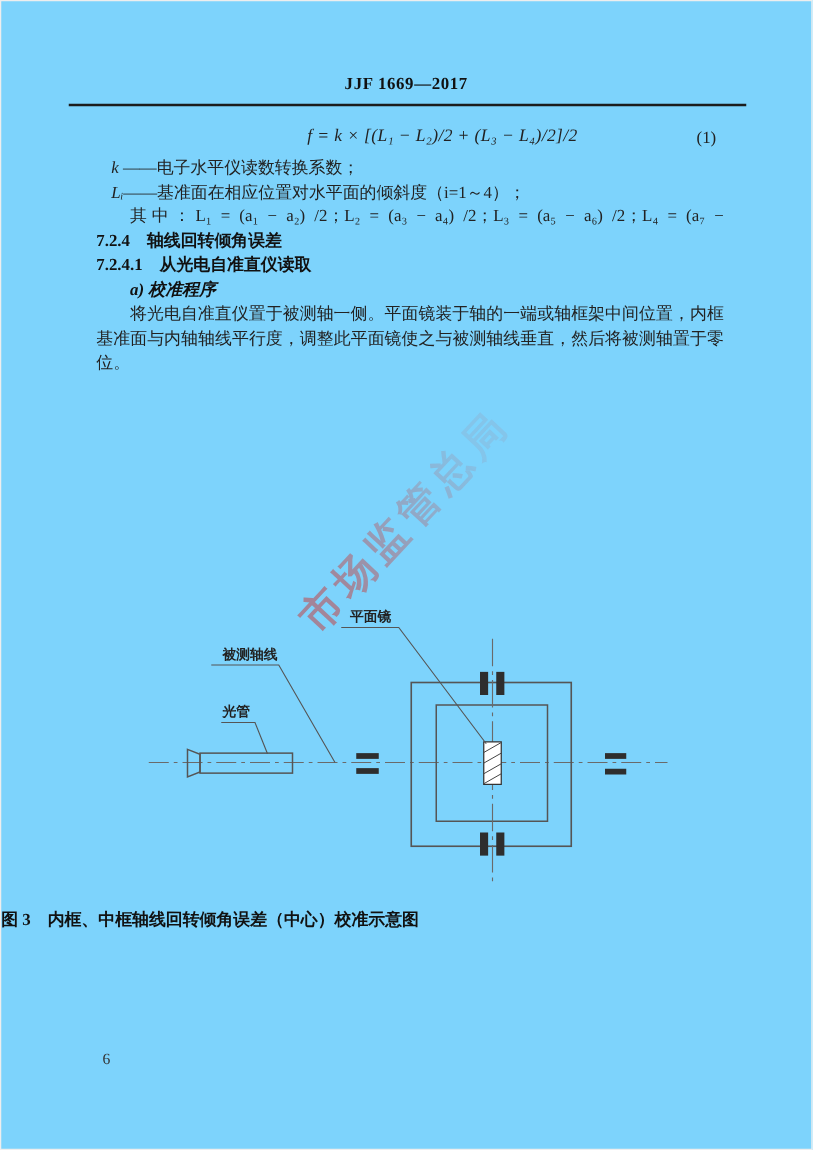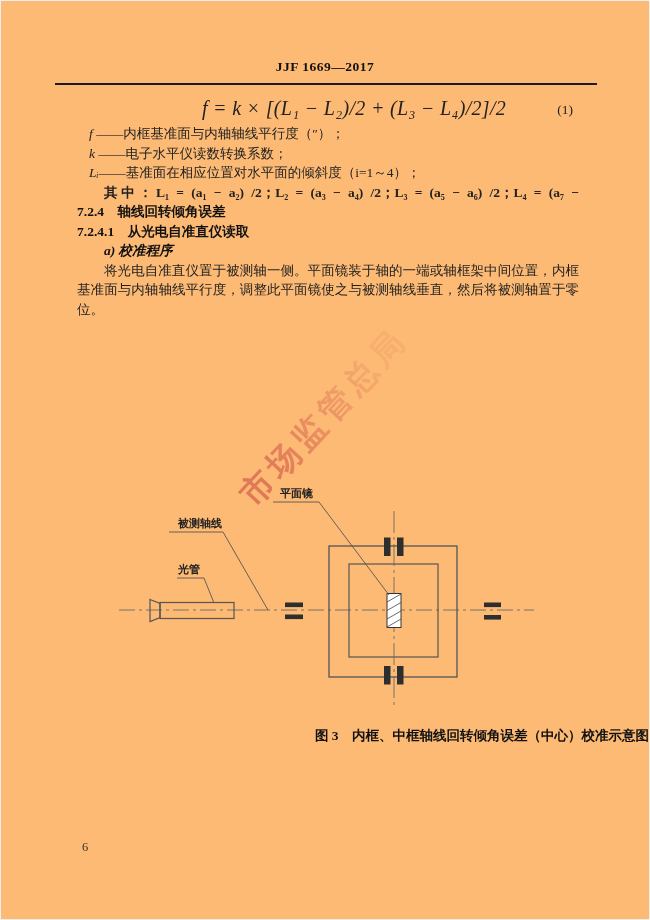--- a/index.html
+++ b/index.html
@@ -1,53 +1,53 @@
 <!DOCTYPE html>
 <html><head>
 <meta charset="utf-8">
 <style>
   * { margin:0; padding:0; box-sizing:border-box; }
   html,body { background:#ffffff; }
   .page {
-    position:relative; width:650px; height:920px; background:#fdba74;
+    position:relative; width:650px; height:920px; background:#7dd3fc;
     font-family:"Liberation Serif","DejaVu Serif",serif;
     color:#222; overflow:hidden; border:1px solid #eee;
   }
   
   .doc-header {
     position:absolute; top:58px; left:0; width:100%;
     text-align:center; font-weight:bold; font-size:13.5px; color:#111;
     letter-spacing:0.5px;
   }
   .header-rule {
     position:absolute; top:82px; left:54px; right:52px; height:2px;
     background:#1c1c1c;
   }
   
   .content {
     position:absolute; top:92px; left:76px; width:502px;
     font-size:13.5px; line-height:19.5px; text-align:justify;
   }
   .formula-row { position:relative; margin:6px 0 4px; text-align:center; height:21px; }
   .formula {
-    font-style:italic; font-size:20px; letter-spacing:0.3px;
+    font-style:italic; font-size:14px; letter-spacing:0.3px;
     display:inline-block; margin-left:52px; white-space:nowrap;
   }
   .formula-number { position:absolute; right:6px; top:1px; font-style:normal; font-size:13.5px; }
   .def { padding-left:12px; }
   .def .sym { font-style:italic; }
-  .among1 { text-indent:2em; text-align-last:justify;font-weight:bold; }
+  .among1 { text-indent:2em; text-align-last:justify; }
   .sec-heading { font-weight:bold; color:#111; }
   .para { text-indent:2em; }
   .sub-heading { font-weight:bold; color:#111; text-indent:2em;font-style:italic; }
   
   .figure-wrap { position:absolute; top:478px; left:65px; width:520px; height:250px; }
   .figure-caption {
     position:absolute; top:726px; left:0; width:100%;
-    text-align:right; font-weight:bold; font-size:13.5px; color:#111;
+    text-align:left; font-weight:bold; font-size:13.5px; color:#111;
   }
   .page-number { position:absolute; top:839px; left:81px; font-size:12.5px; color:#333; }
   
   .watermark {
     position:absolute; left:262px; top:470px; z-index:5;
     font-size:33px; font-weight:bold; letter-spacing:5px; white-space:nowrap;
     color:rgba(197,62,62,0.52);
     transform:rotate(-47deg); transform-origin:0 100%;
     pointer-events:none;
     -webkit-mask-image:linear-gradient(to right, rgba(0,0,0,1) 15%, rgba(0,0,0,0.18) 85%);
@@ -64,21 +64,20 @@
   <div class="header-rule"></div>
 
   <div class="content">
 
     <div class="formula-row">
       <span class="formula">f = k × [(L₁ − L₂)/2 + (L₃ − L₄)/2]/2</span>
       <span class="formula-number">(1)</span>
     </div>
 
 
-    <div class="def"><span class="sym">f</span><span> ——</span><span>内框基准面与内轴轴线平行度（″）；</span></div>
     <div class="def"><span class="sym">k</span><span> ——</span><span>电子水平仪读数转换系数；</span></div>
     <div class="def"><span class="sym">Lᵢ</span><span>——</span><span>基准面在相应位置对水平面的倾斜度（i=1～4）；</span></div>
 
     <div class="among1">其中：L₁ = (a₁ − a₂) /2；L₂ = (a₃ − a₄) /2；L₃ = (a₅ − a₆) /2；L₄ = (a₇ −</div>
 
     <div class="sec-heading">7.2.4　轴线回转倾角误差</div>
 
     <div class="sec-heading">7.2.4.1　从光电自准直仪读取</div>
     <div class="sub-heading">a) 校准程序</div>
 

